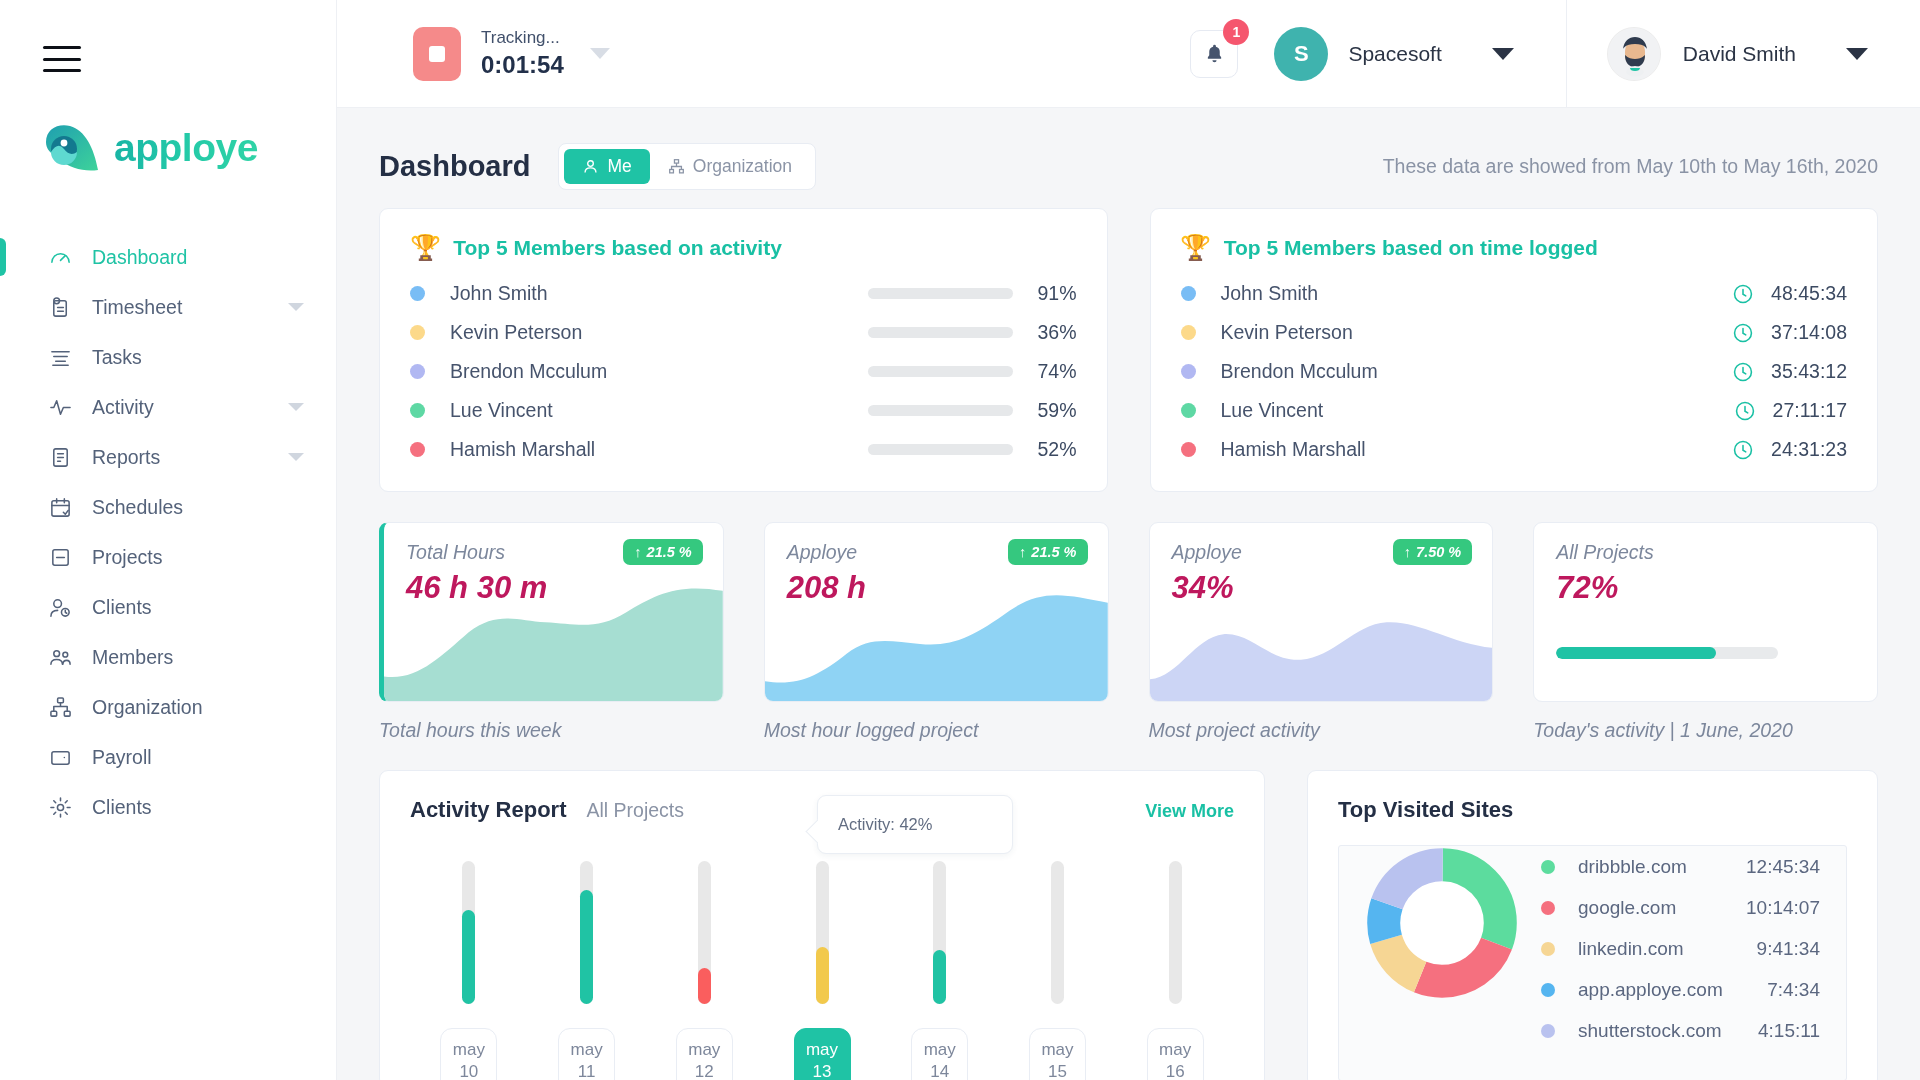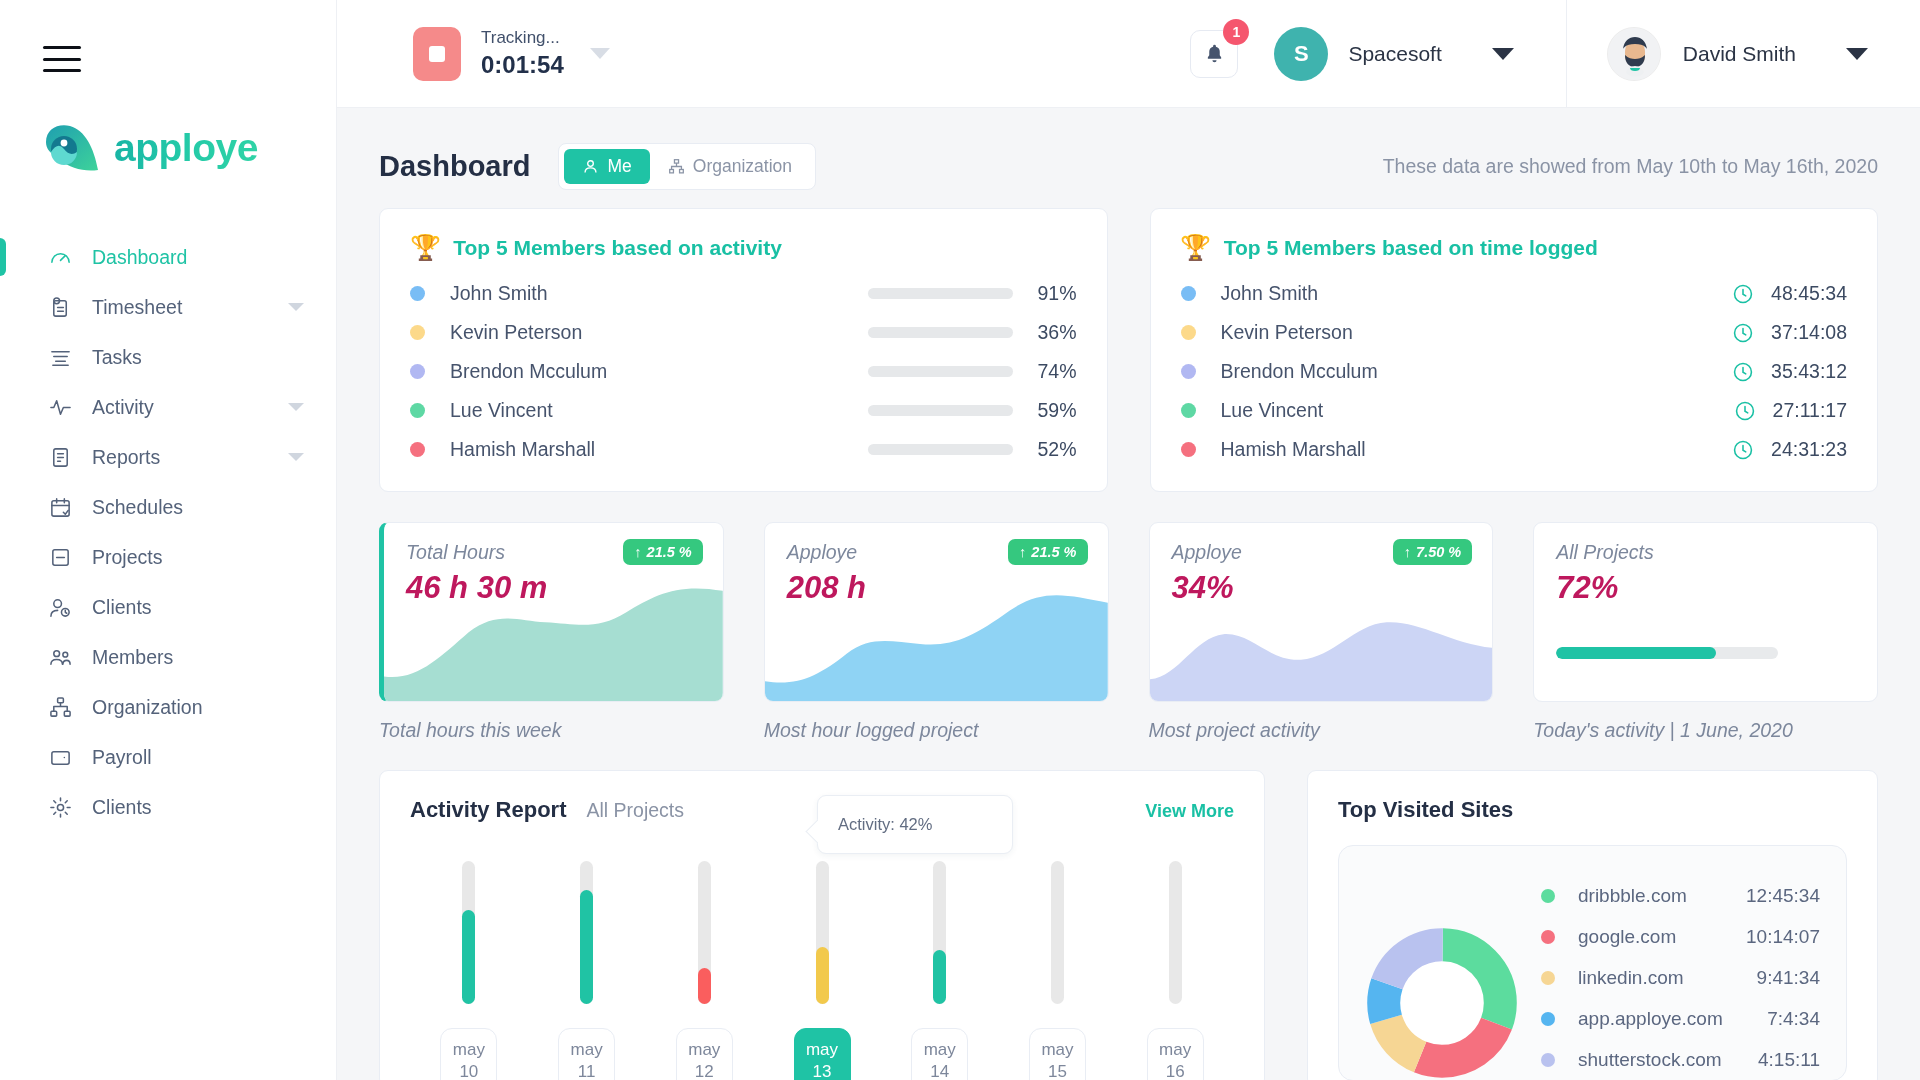--- a/index.html
+++ b/index.html
@@ -149,22 +149,22 @@
 
   .tooltip { position: absolute; left: 437px; top: 24px; background: #fff; border: 1px solid #eaeef4;
     border-radius: 9px; padding: 14px 20px; box-shadow: 0 2px 6px rgba(40,60,90,.06); width: 196px; }
   .tooltip div { font-size: 16.5px; color: #626d82; line-height: 1.75; }
   .tooltip::before { content: ""; position: absolute; left: -9px; top: 27px; width: 16px; height: 16px;
     background: #fff; border-left: 1px solid #eaeef4; border-bottom: 1px solid #eaeef4; transform: rotate(45deg); }
 
   .sites-card { flex: 1; background: #fff; border: 1px solid #e9edf4; border-radius: 9px;
      padding: 26px 30px 0 30px; height: 318px; }
   .sites-title { font-size: 22px; font-weight: 700; color: #242f45; }
-  .sites-inner { margin-top: 22px; border: 1px solid #e9edf4; border-radius: 15px; background: #fafbfc;
-     height: 236px; display: flex; align-items: flex-end; padding: 0 26px; }
+  .sites-inner { margin-top: 22px; border: 1px solid #e9edf4; border-radius: 3px; background: #fafbfc;
+     height: 236px; display: flex; align-items: flex-start; padding: 0 26px; }
   .donut { flex: 0 0 154px; height: 154px; }
   .sites-list { flex: 1; margin-left: 22px; }
   .s-row { display: flex; align-items: center; height: 41px; }
   .s-dot { width: 14px; height: 14px; border-radius: 50%; flex: 0 0 14px; }
   .s-name { margin-left: 23px; font-size: 19px; color: #5b6780; }
   .s-time { margin-left: auto; font-size: 19px; color: #5b6780; }
 </style>
 </head>
 <body>
 

